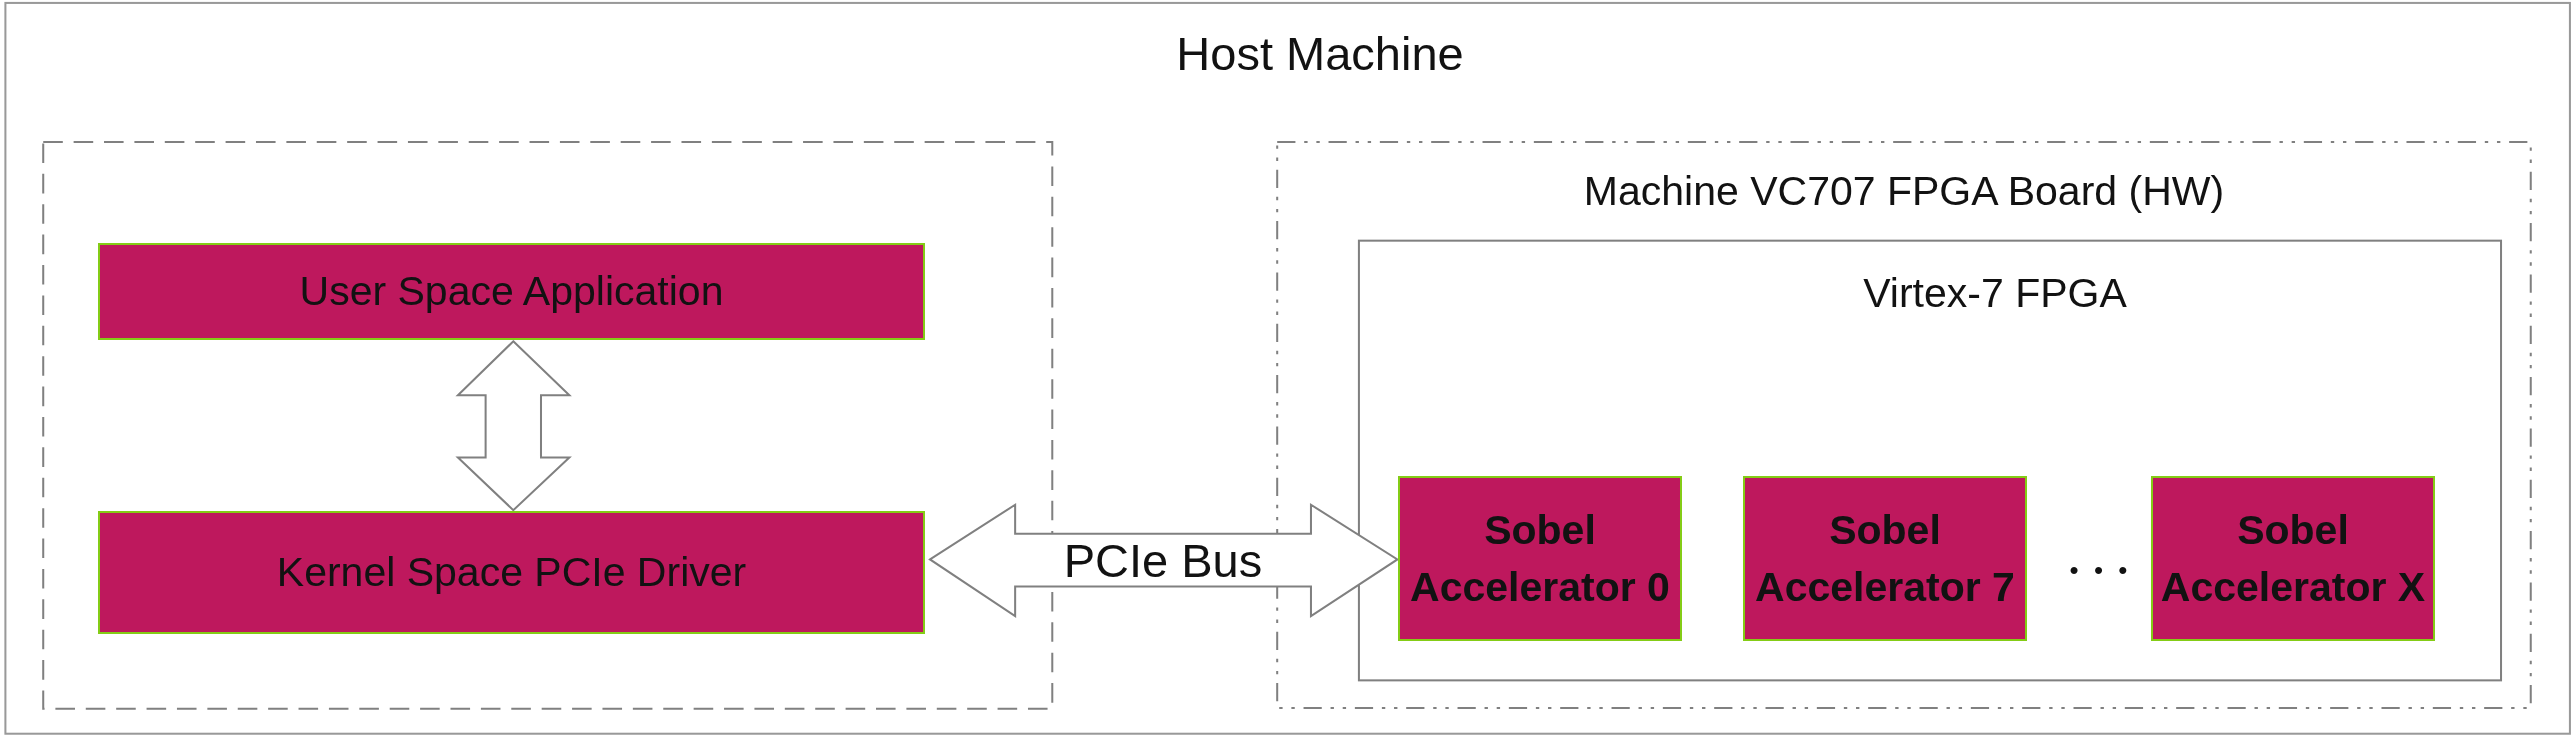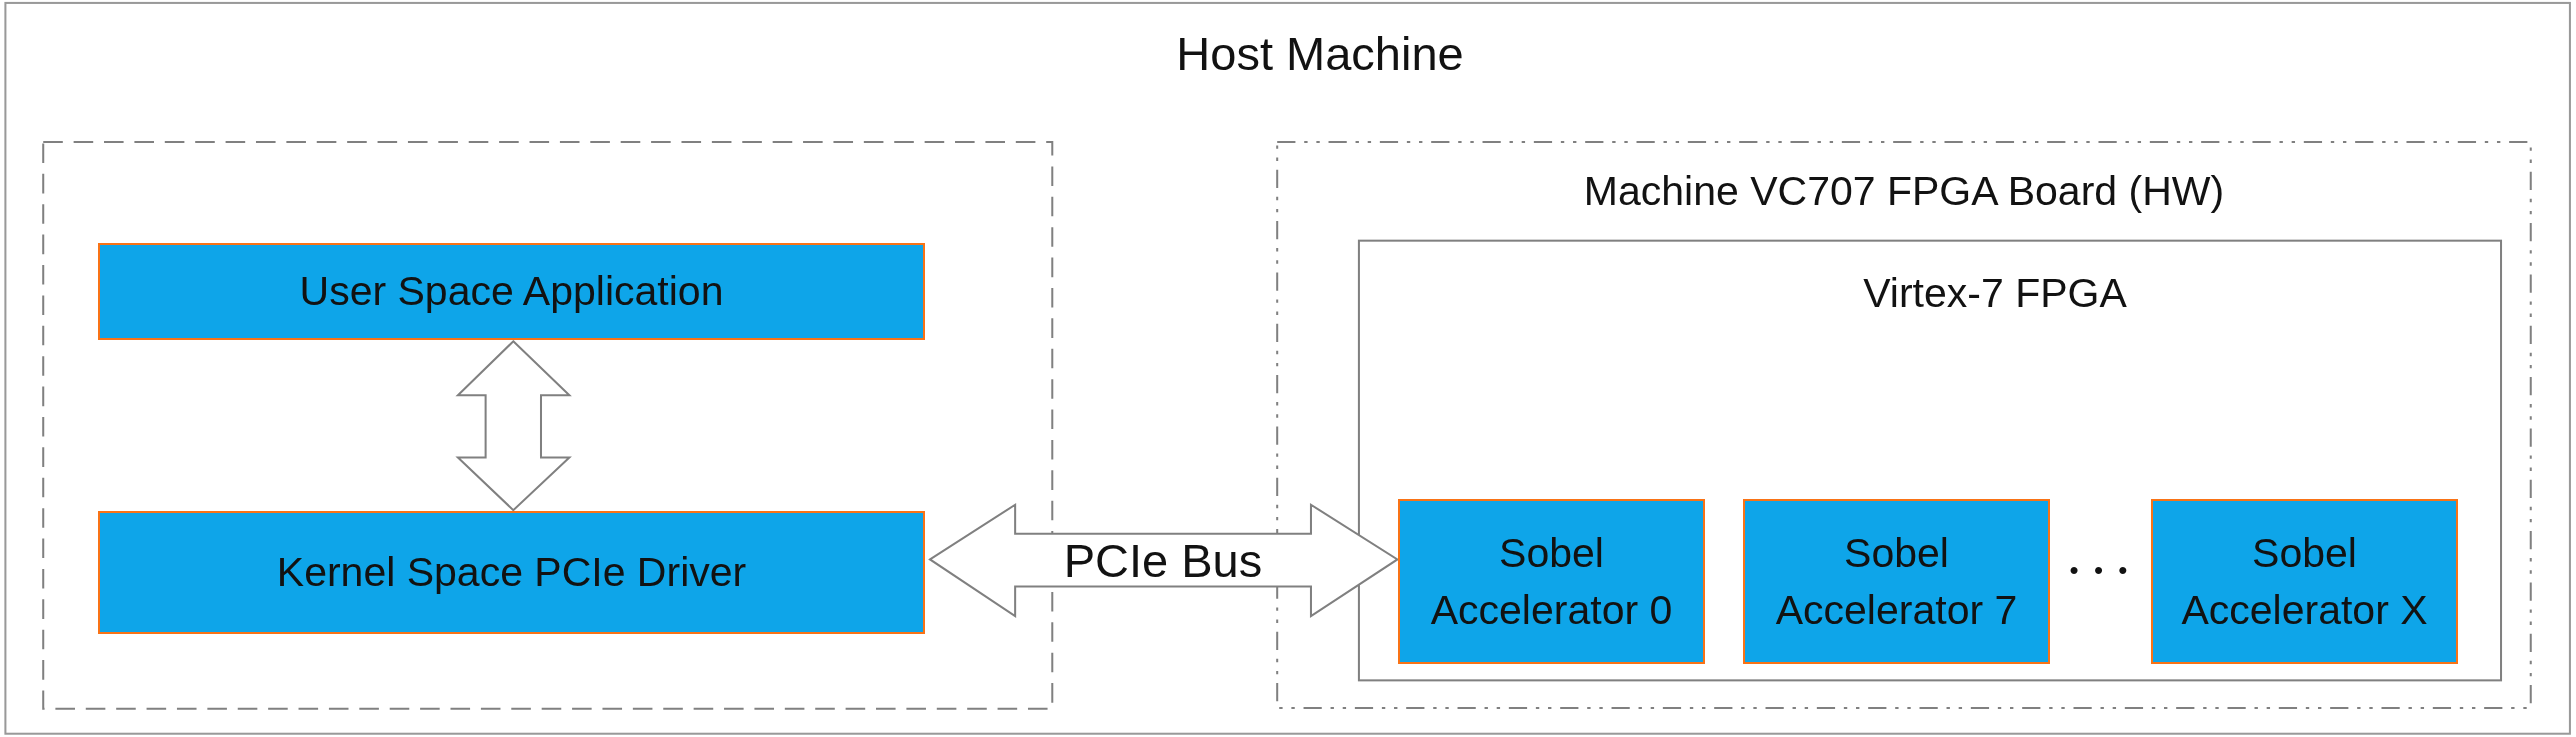--- a/index.html
+++ b/index.html
@@ -16,30 +16,30 @@
   .title{
     left:0;width:2576px;top:23px;
     font-size:47px;line-height:62px;padding-left:32px;
   }
   .heading{font-size:41px;line-height:53px;}
   .hd-linux{left:43px;width:1009px;top:165px;}
   .hd-xilinx{left:1277px;width:1254px;top:165px;}
   .hd-virtex{left:1359px;width:1272px;top:267px;}
   .solidbox{
     position:absolute;
-    border:2px solid #f97316;
-    background:#0ea5e9;
+    border:2px solid #84cc16;
+    background:#be185d;
     display:flex;align-items:center;justify-content:center;
     text-align:center;
     font-size:41px;line-height:57px;
     box-sizing:border-box;
   }
   .box-user{left:98px;top:243px;width:827px;height:97px;}
   .box-kernel{left:98px;top:511px;width:827px;height:123px;}
-  .box-acc{top:499px;width:307px;height:165px;}
+  .box-acc{top:476px;width:284px;height:165px;font-weight:bold;}
   .box-acc0{left:1398px;}
   .box-acc1{left:1743px;}
   .box-accx{left:2151px;}
   .bus-label{
     left:1015px;top:534px;width:296px;height:53px;
     display:flex;align-items:center;justify-content:center;
     font-size:47px;
   }
   .dots{
     left:2050px;top:540px;width:101px;height:61px;

